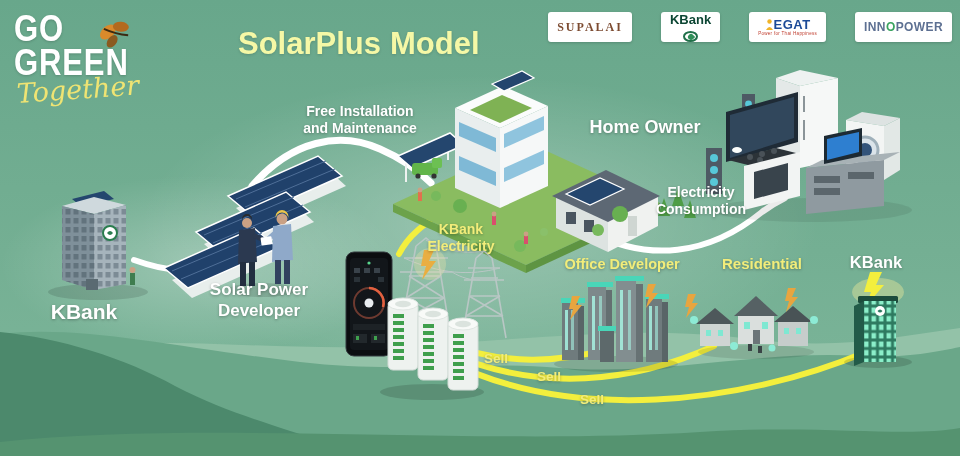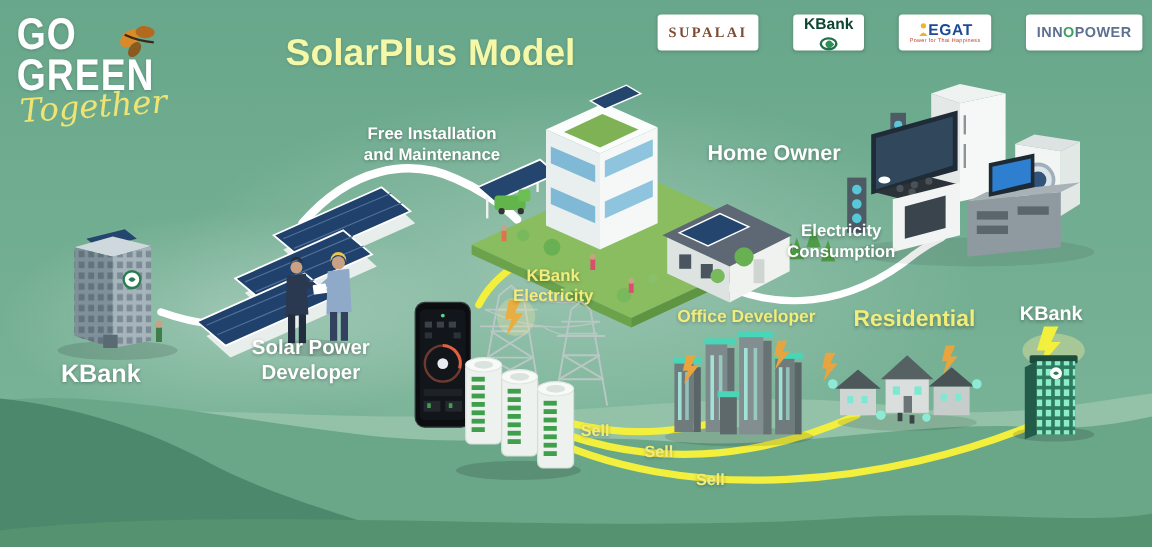--- a/index.html
+++ b/index.html
@@ -432,21 +432,21 @@
   </div>
 
   <div class="lbl lw" style="left:360px;top:103px;font-size:14px">Free Installation
 and Maintenance</div>
   <div class="lbl lw" style="left:645px;top:117px;font-size:18px">Home Owner</div>
   <div class="lbl lw" style="left:701px;top:184px;font-size:14px">Electricity
 Consumption</div>
   <div class="lbl ly" style="left:461px;top:221px;font-size:14px">KBank
 Electricity</div>
   <div class="lbl ly" style="left:622px;top:256px;font-size:14.5px">Office Developer</div>
-  <div class="lbl ly" style="left:762px;top:255px;font-size:19px">Residential</div>
+  <div class="lbl ly" style="left:762px;top:255px;font-size:15px">Residential</div>
   <div class="lbl lw" style="left:876px;top:252px;font-size:16.5px">KBank</div>
   <div class="lbl lw" style="left:84px;top:299px;font-size:21px">KBank</div>
   <div class="lbl lw" style="left:259px;top:280px;font-size:17px">Solar Power
 Developer</div>
   <div class="lbl ly" style="left:496px;top:351px;font-size:13.5px">Sell</div>
   <div class="lbl ly" style="left:549px;top:369px;font-size:13.5px">Sell</div>
   <div class="lbl ly" style="left:592px;top:392px;font-size:13.5px">Sell</div>
 
 </div>
 

